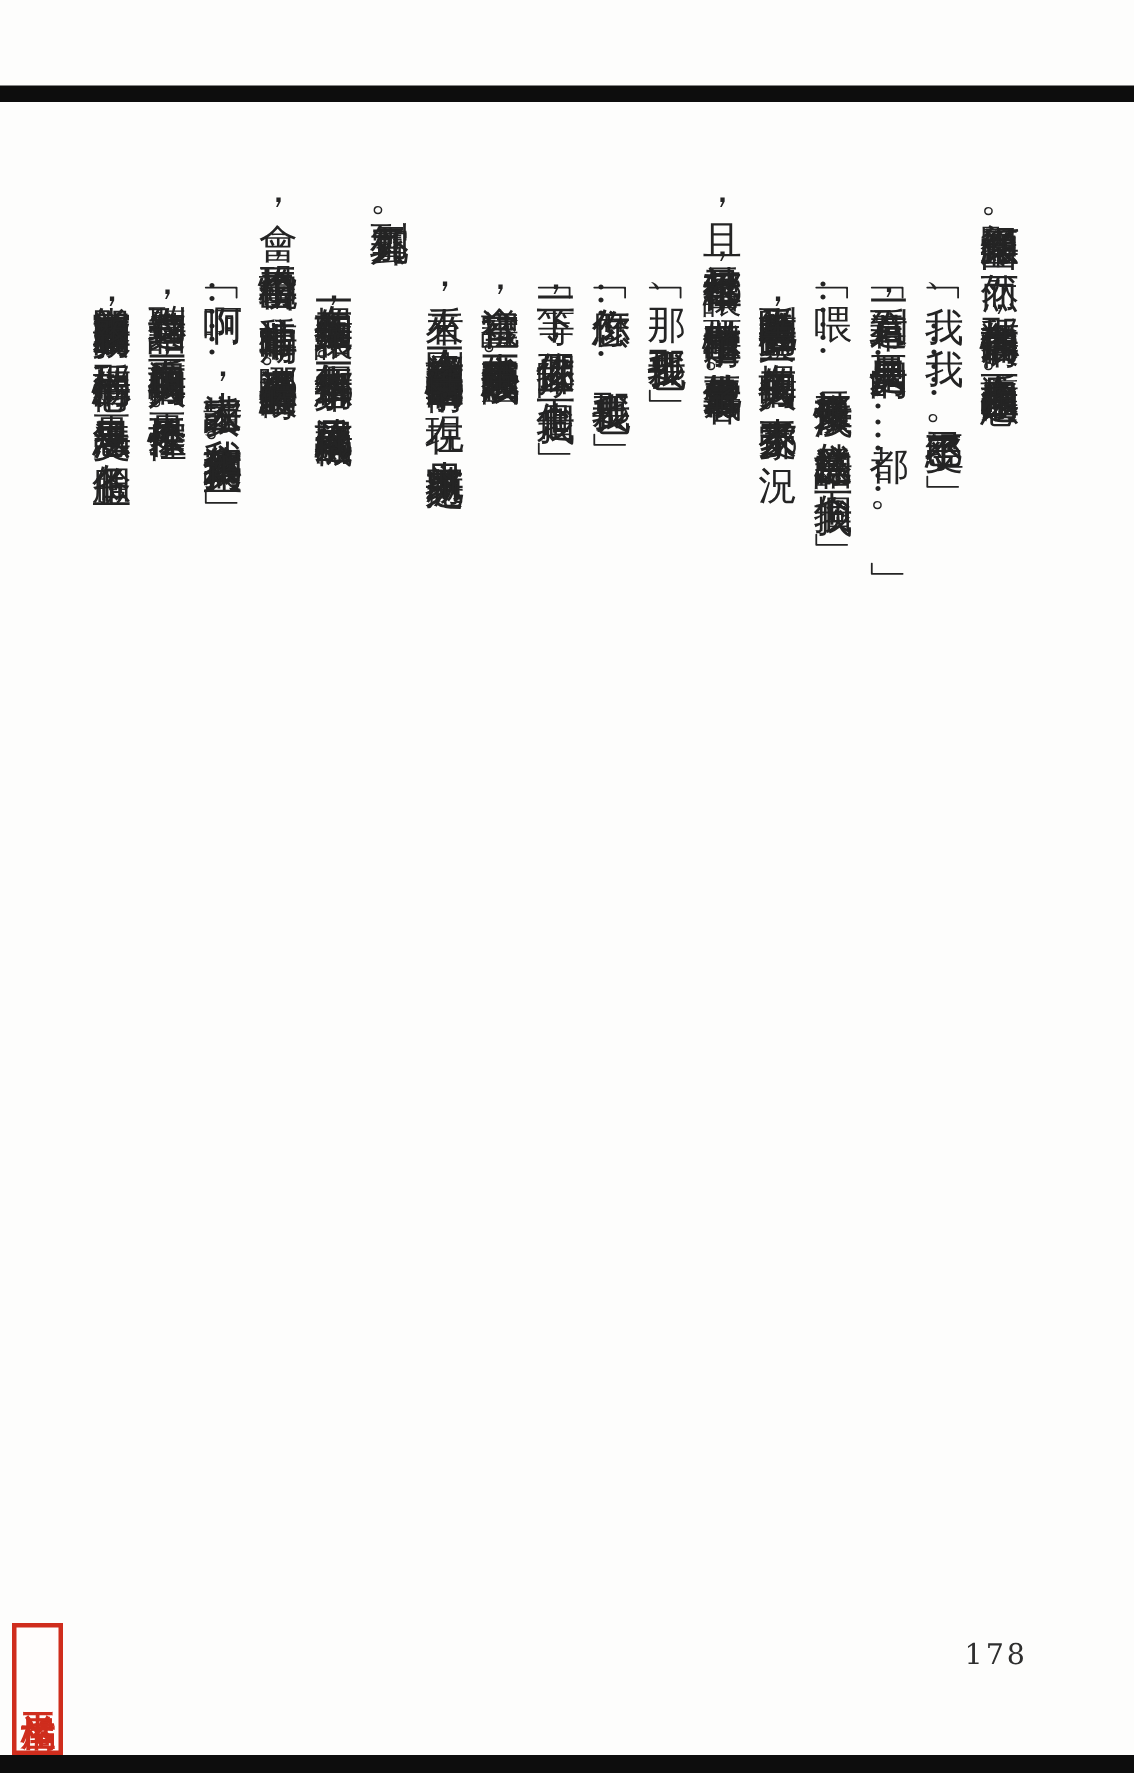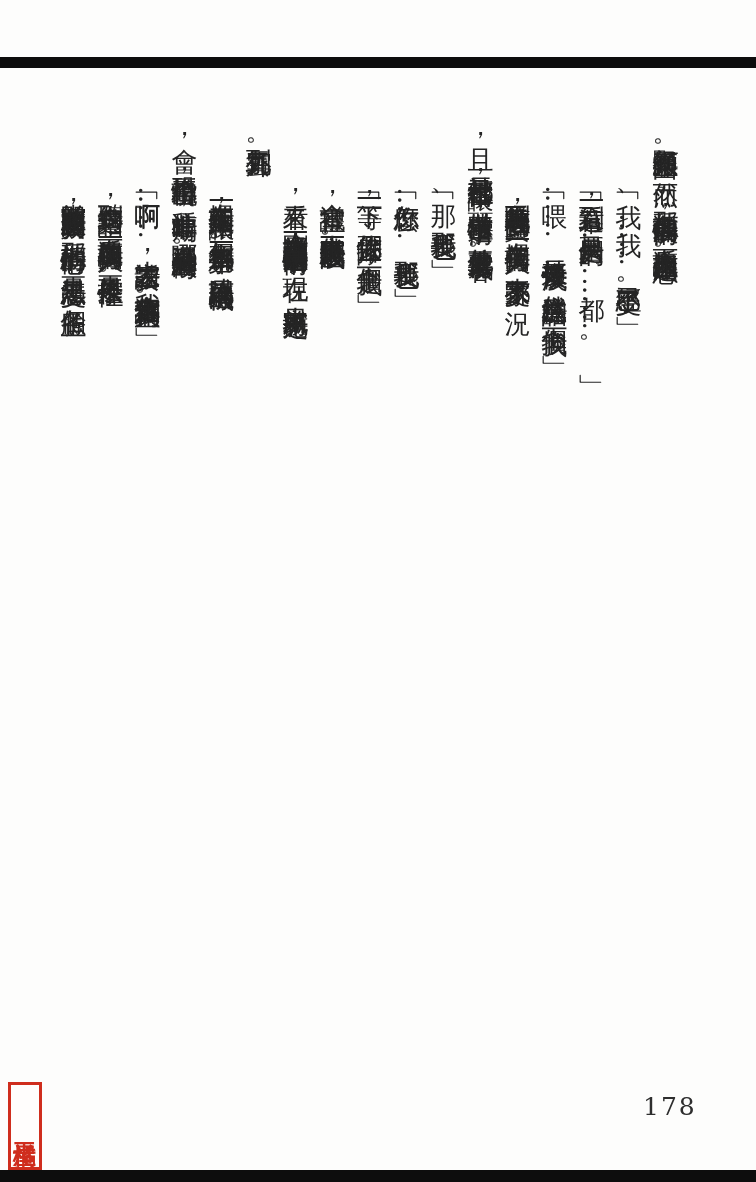--- a/index.html
+++ b/index.html
@@ -43,21 +43,21 @@
     line-height: 37px; 
   }
   .text-block p.col.indent {
     text-indent: 55px; 
   }
 
   .page-number {
     position: absolute;
     top: 1092px;
     left: 643px;
-    font-size: 25px;
+    font-size: 19px;
     letter-spacing: 2px;
     color: #2e2e2e;
     font-family: "DejaVu Serif", "Liberation Serif", serif;
   }
 
   .seal {
     position: absolute;
     top: 1082px;
     left: 8px;
     width: 26px;

